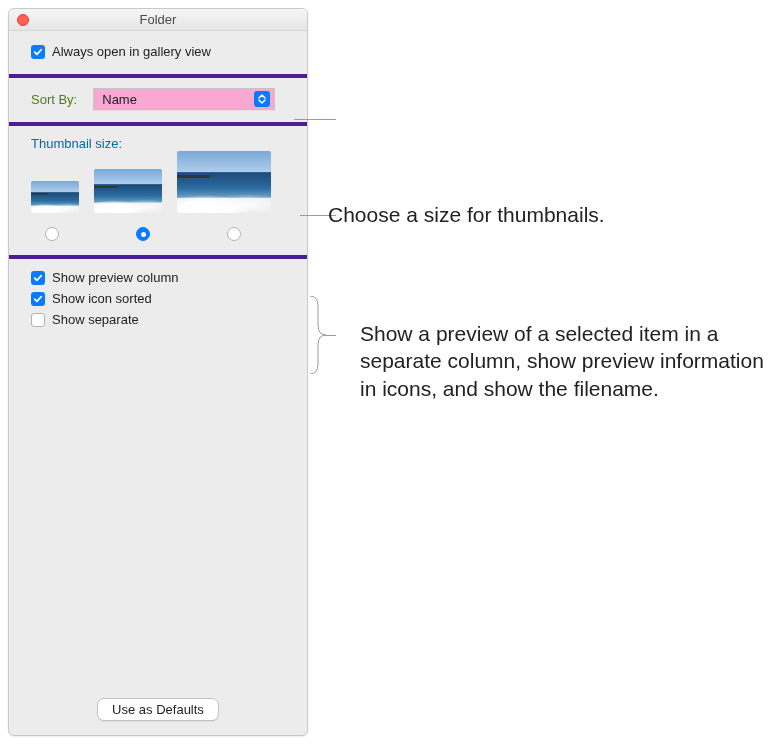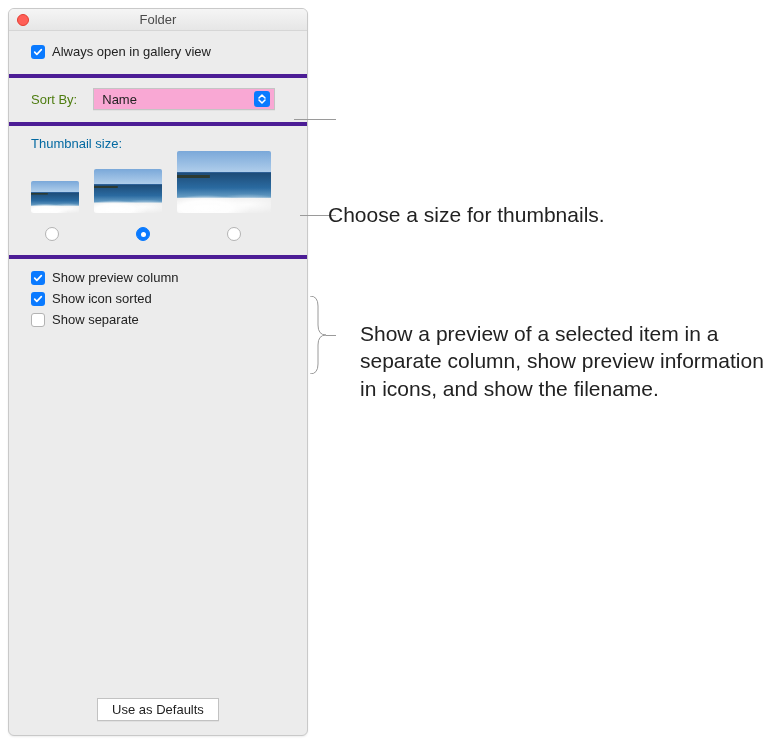--- a/index.html
+++ b/index.html
@@ -178,21 +178,21 @@
     left: 0; right: 0;
     text-align: center;
   }
   .defaults-btn {
     display: inline-block;
     padding: 3px 14px;
     font-size: 13px;
     color: #222;
     background: #fff;
     border: 1px solid #c2c2c2;
-    border-radius: 0;
+    border-radius: 7px;
     box-shadow: 0 1px 0 rgba(0,0,0,.05);
     cursor: pointer;
   }
 
   
   .callout {
     position: absolute;
     font-size: 21px;
     line-height: 1.3;
     color: #222;

